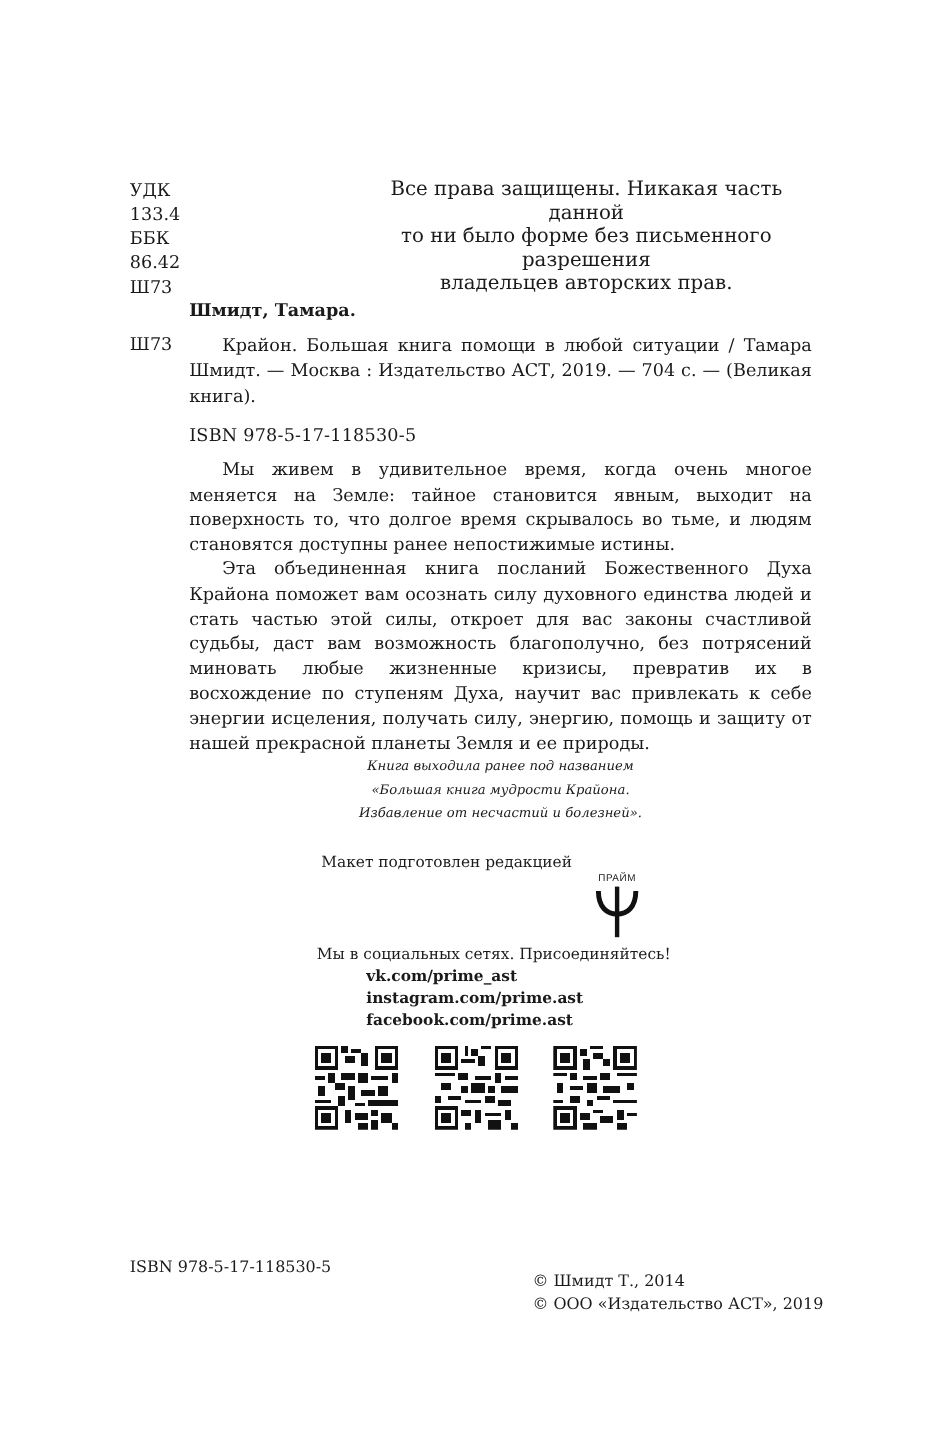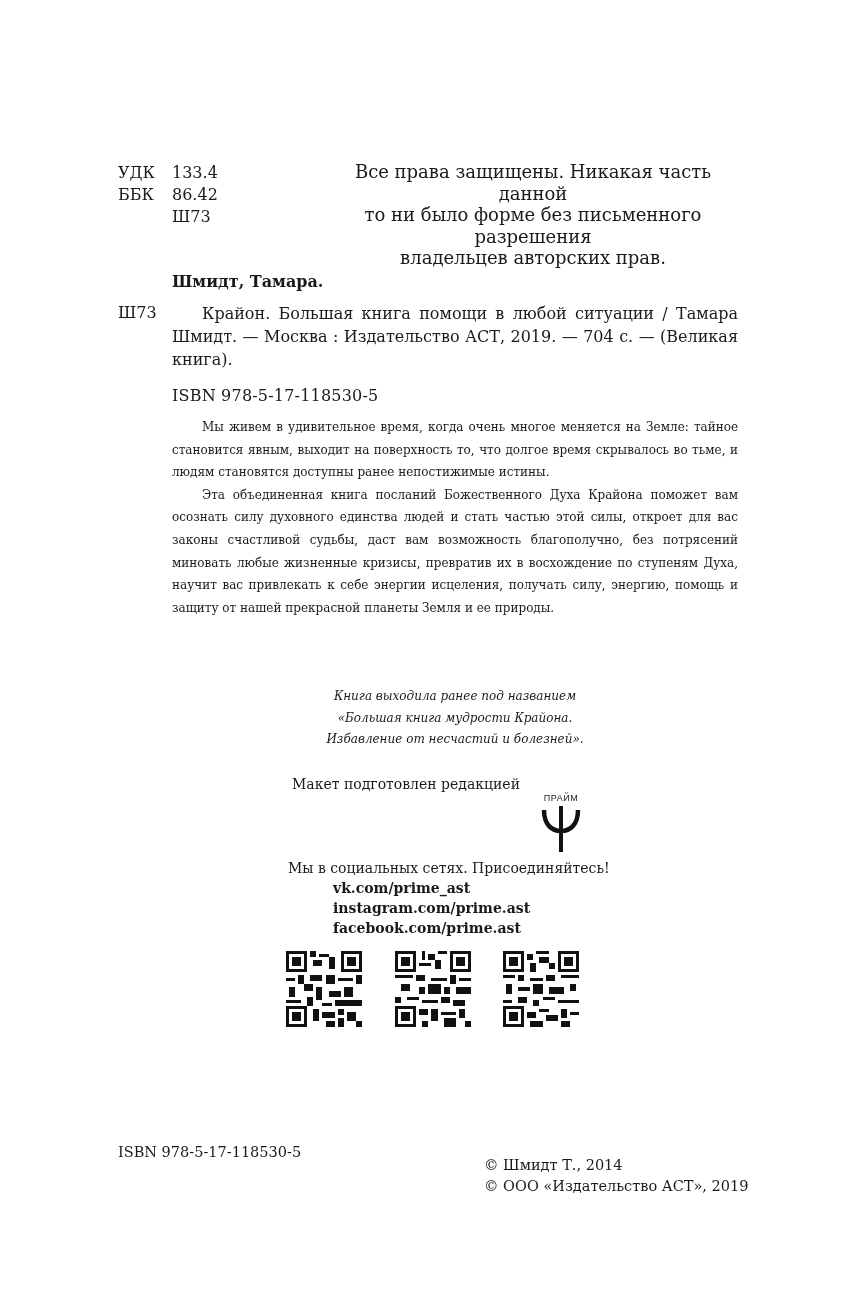--- a/index.html
+++ b/index.html
@@ -3,32 +3,32 @@
   <meta charset="utf-8">
   <style>
     html, body { margin: 0; padding: 0; background: #ffffff; }
     body {
       width: 845px; height: 1312px; position: relative; overflow: hidden;
       font-family: "DejaVu Serif", "Liberation Serif", serif;
       color: #1a1a1a;
     }
     .abs { position: absolute; }
     .codes { left: 118px; top: 162px; font-size: 16px; line-height: 22px; }
-    .codes .row { display: flex; }
+    .codes .row { display: flex; flex-direction: column; }
     .codes .k { width: 54px; }
     .rights {
       left: 318px; top: 161px; width: 430px; text-align: center;
       font-size: 18px; line-height: 21.5px;
     }
     .author { left: 172px; top: 272px; font-weight: bold; font-size: 16px; }
     .bibl-code { left: 118px; top: 303px; font-size: 16px; }
     .bibl { left: 172px; top: 302px; width: 566px; font-size: 16px; line-height: 23px; text-align: justify; }
     .bibl p { margin: 0; text-indent: 30px; }
     .isbn1 { left: 172px; top: 386px; font-size: 16px; letter-spacing: 0.2px; }
-    .abstract { left: 172px; top: 416px; width: 566px; font-size: 12px; line-height: 22.6px; text-align: justify; }
+    .abstract { left: 172px; top: 416px; width: 566px; font-size: 16px; line-height: 22.6px; text-align: justify; }
     .abstract p { margin: 0; text-indent: 30px; }
     .former {
       left: 270px; top: 686px; width: 370px; text-align: center;
       font-style: italic; font-size: 12px; line-height: 21.5px;
     }
     .maket { left: 292px; top: 776px; font-size: 14px; }
     .logo { left: 538px; top: 793px; width: 46px; height: 60px; }
     .logo .lbl { position: absolute; top: 0; left: 0; width: 46px; text-align: center; font-size: 9px; letter-spacing: 0.5px; font-family: "Liberation Sans", sans-serif; }
     .social { left: 288px; top: 858px; font-size: 14px; line-height: 20px; }
     .social .links { padding-left: 45px; font-weight: bold; }

